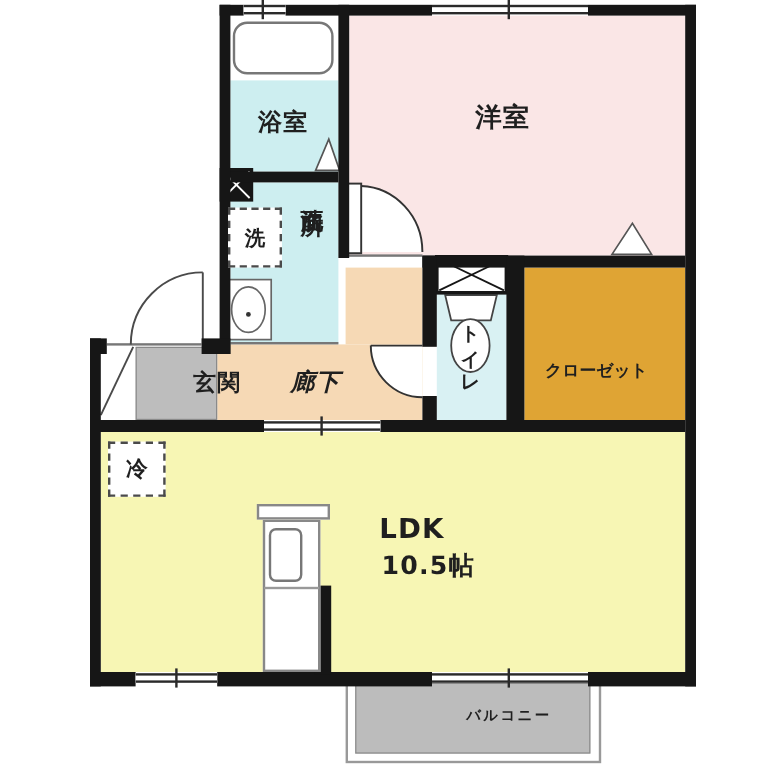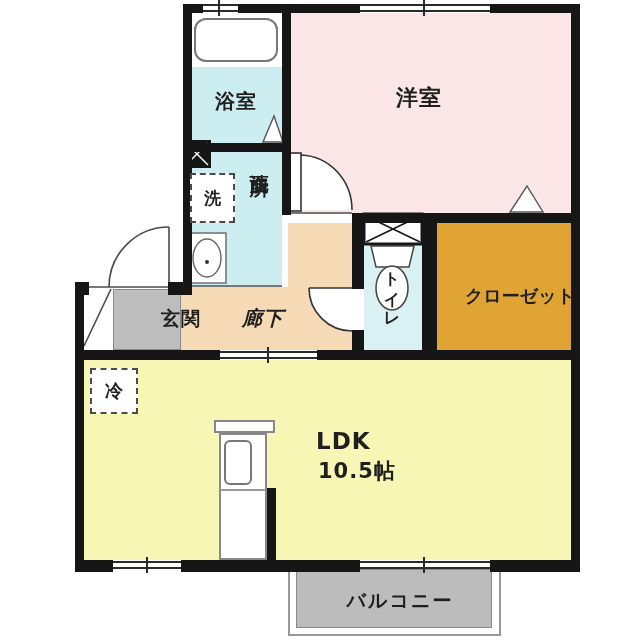--- a/index.html
+++ b/index.html
@@ -120,18 +120,18 @@
   <div class="furn" style="left:219px;top:433px;width:48px;height:127px;"></div>
   <div class="furn" style="left:224px;top:440px;width:28px;height:45px;border-radius:6px;border-color:#777;"></div>
   <div class="thinline" style="left:220px;top:489px;width:46px;height:2px;background:#999;"></div>
 
   <div class="lbl c" style="left:236px;top:88px;font-size:20px;">浴室</div>
   <div class="lbl c" style="left:419px;top:83px;font-size:22px;">洋室</div>
   <div class="lbl vert" style="left:247px;top:158px;font-size:19px;">洗面所</div>
   <div class="lbl c" style="left:263px;top:305px;font-size:20px;font-style:italic;">廊下</div>
   <div class="lbl c" style="left:135px;top:306px;font-size:19px;margin-left:46px;">玄関</div>
   <div class="lbl vert" style="left:381px;top:260px;font-size:16px;">トイレ</div>
-  <div class="lbl c" style="left:497px;top:284px;font-size:18px;letter-spacing:0;margin-left:23px;">クローゼット</div>
+  <div class="lbl c" style="left:497px;top:300px;font-size:14px;letter-spacing:0;">クローゼット</div>
   <div class="lbl" style="left:316px;top:428px;font-size:23px;">LDK</div>
   <div class="lbl" style="left:318px;top:457px;font-size:21px;">10.5帖</div>
-  <div class="lbl c" style="left:400px;top:588px;font-size:19px;letter-spacing:2px;">バルコニー</div>
+  <div class="lbl c" style="left:424px;top:588px;font-size:12px;letter-spacing:2px;">バルコニー</div>
 
 </div>
 
 </body></html>

